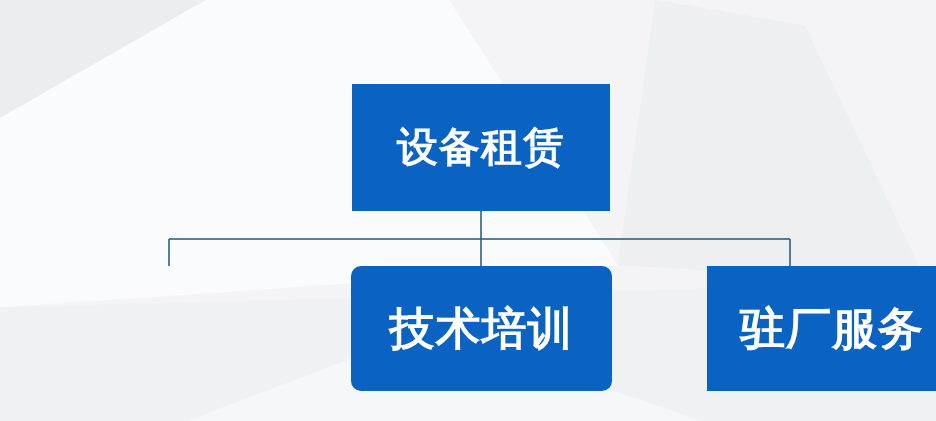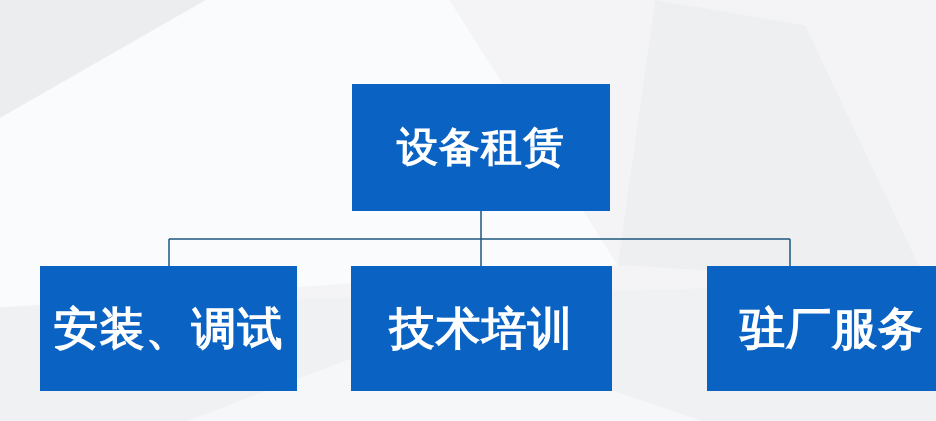--- a/index.html
+++ b/index.html
@@ -48,39 +48,38 @@
     white-space: nowrap;
     text-align: center;
   }
   .node.root {
     left: 352px; top: 84px;
     width: 258px; height: 127px;
     font-size: 41px;
   }
   .node.child { top: 266px; height: 125px; font-size: 45px; }
   .node.child.c0 { left: 40px;  width: 257px; }
-  .node.child.c1 { left: 351px; width: 261px; }
+  .node.child.c1 { left: 351px; width: 261px; border-radius: 10px; }
   .node.child.c2 { left: 663px; width: 250px; margin-left: 44px; }
 </style>
 </head>
 <body>
 
 <div class="stage">
 
   <div class="facet f1"></div>
   <div class="facet f2"></div>
   <div class="facet f3"></div>
   <div class="facet f4"></div>
   <div class="facet f5"></div>
 
   <svg class="connectors" viewBox="0 0 936 421" aria-hidden="true">
     <path d="M481 211 L481 266 M169 239 L790 239 M169 239 L169 266 M790 239 L790 266"></path>
   </svg>
 
   <div class="node root">设备租赁</div>
 
-  <div class="node child c0">安装、调试</div>
 
   <div class="node child c1">技术培训</div>
 
   <div class="node child c2">驻厂服务</div>
 
 </div>
 
 </body></html>

